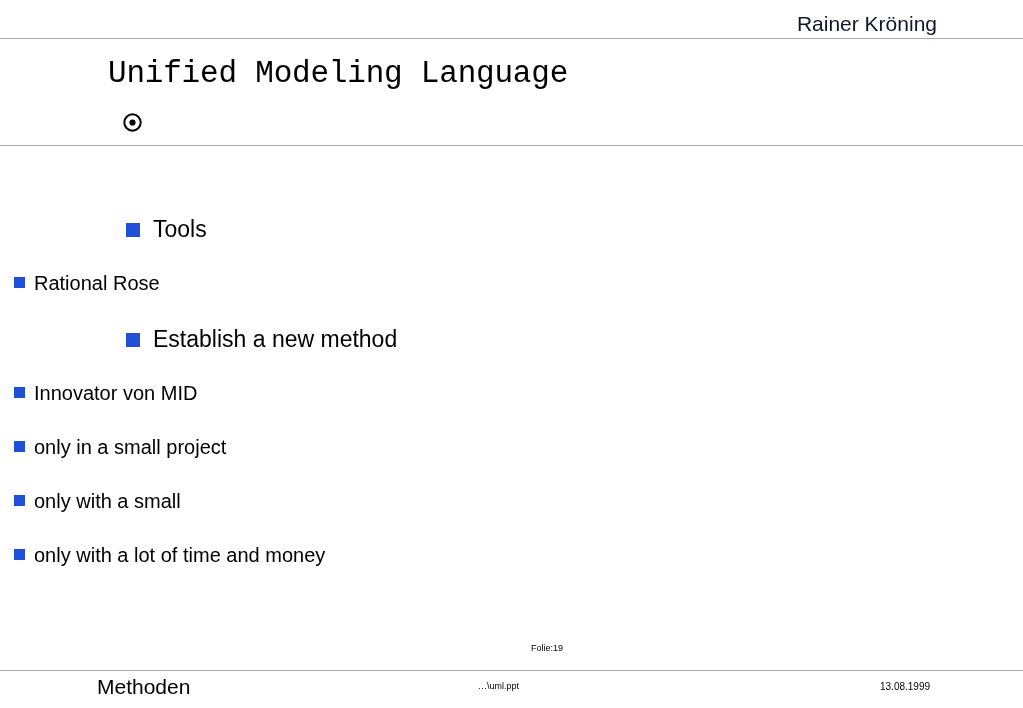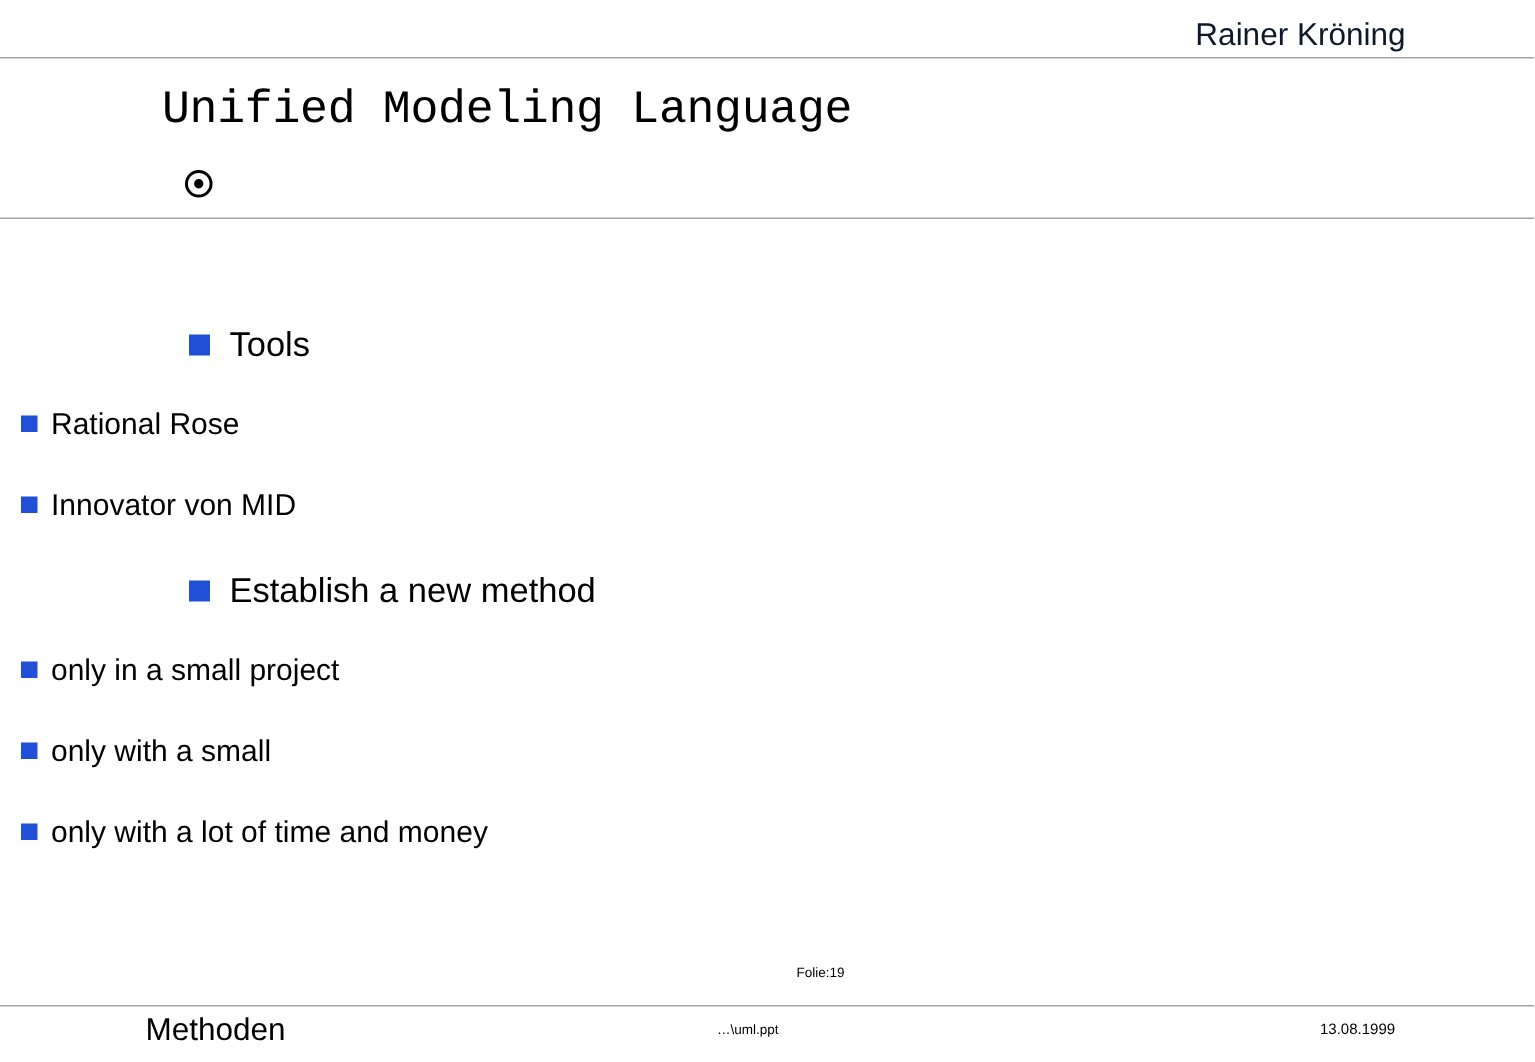--- a/index.html
+++ b/index.html
@@ -165,28 +165,28 @@
     <div class="bullet-row lvl1">
       <span class="sq"></span>
       <span class="txt">Tools</span>
     </div>
 
     <div class="bullet-row lvl2">
       <span class="sq"></span>
       <span class="txt">Rational Rose</span>
     </div>
 
+    <div class="bullet-row lvl1">
+      <span class="sq"></span>
+      <span class="txt">Establish a new method</span>
+    </div>
+
     <div class="bullet-row lvl2">
       <span class="sq"></span>
       <span class="txt">Innovator von MID</span>
-    </div>
-
-    <div class="bullet-row lvl1">
-      <span class="sq"></span>
-      <span class="txt">Establish a new method</span>
     </div>
 
     <div class="bullet-row lvl2">
       <span class="sq"></span>
       <span class="txt">only in a small project</span>
     </div>
 
     <div class="bullet-row lvl2">
       <span class="sq"></span>
       <span class="txt">only with a small</span>

